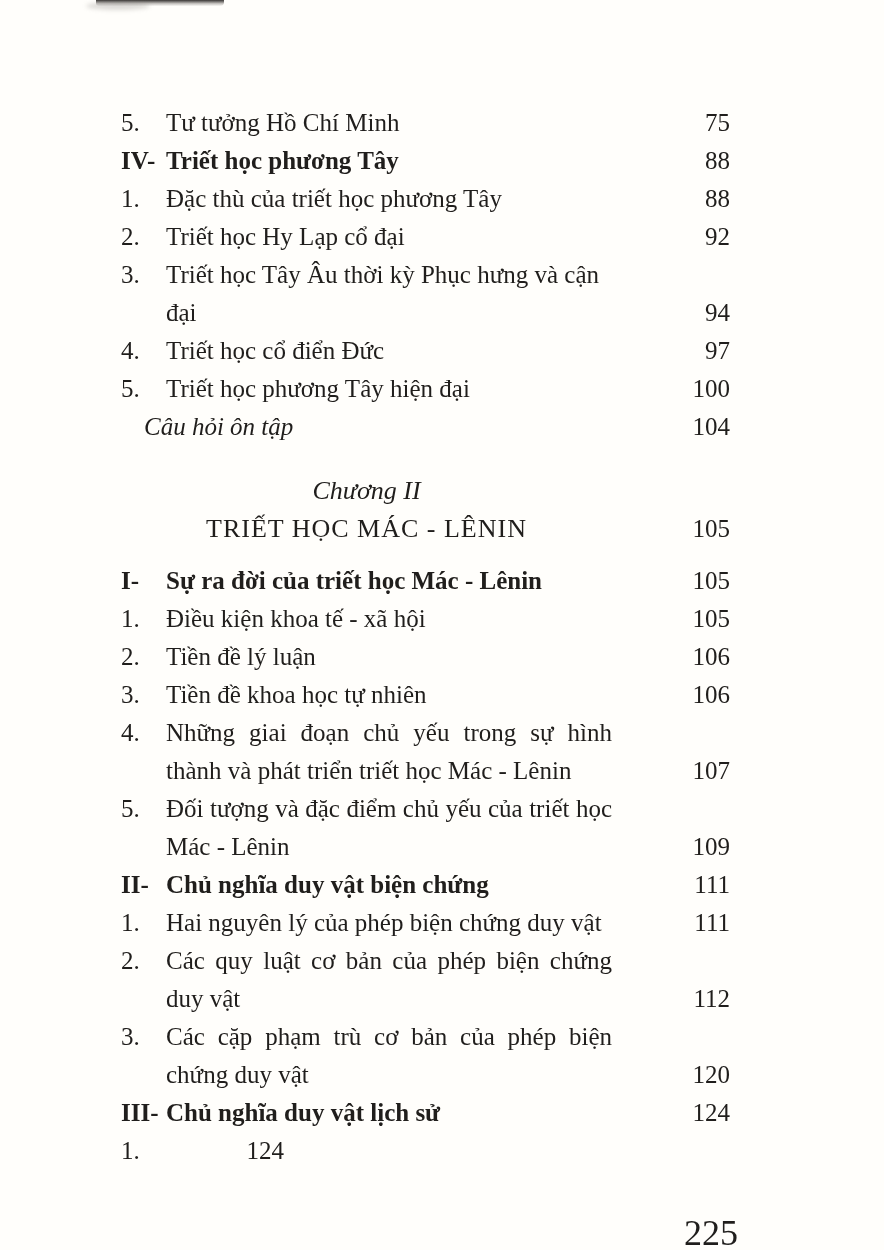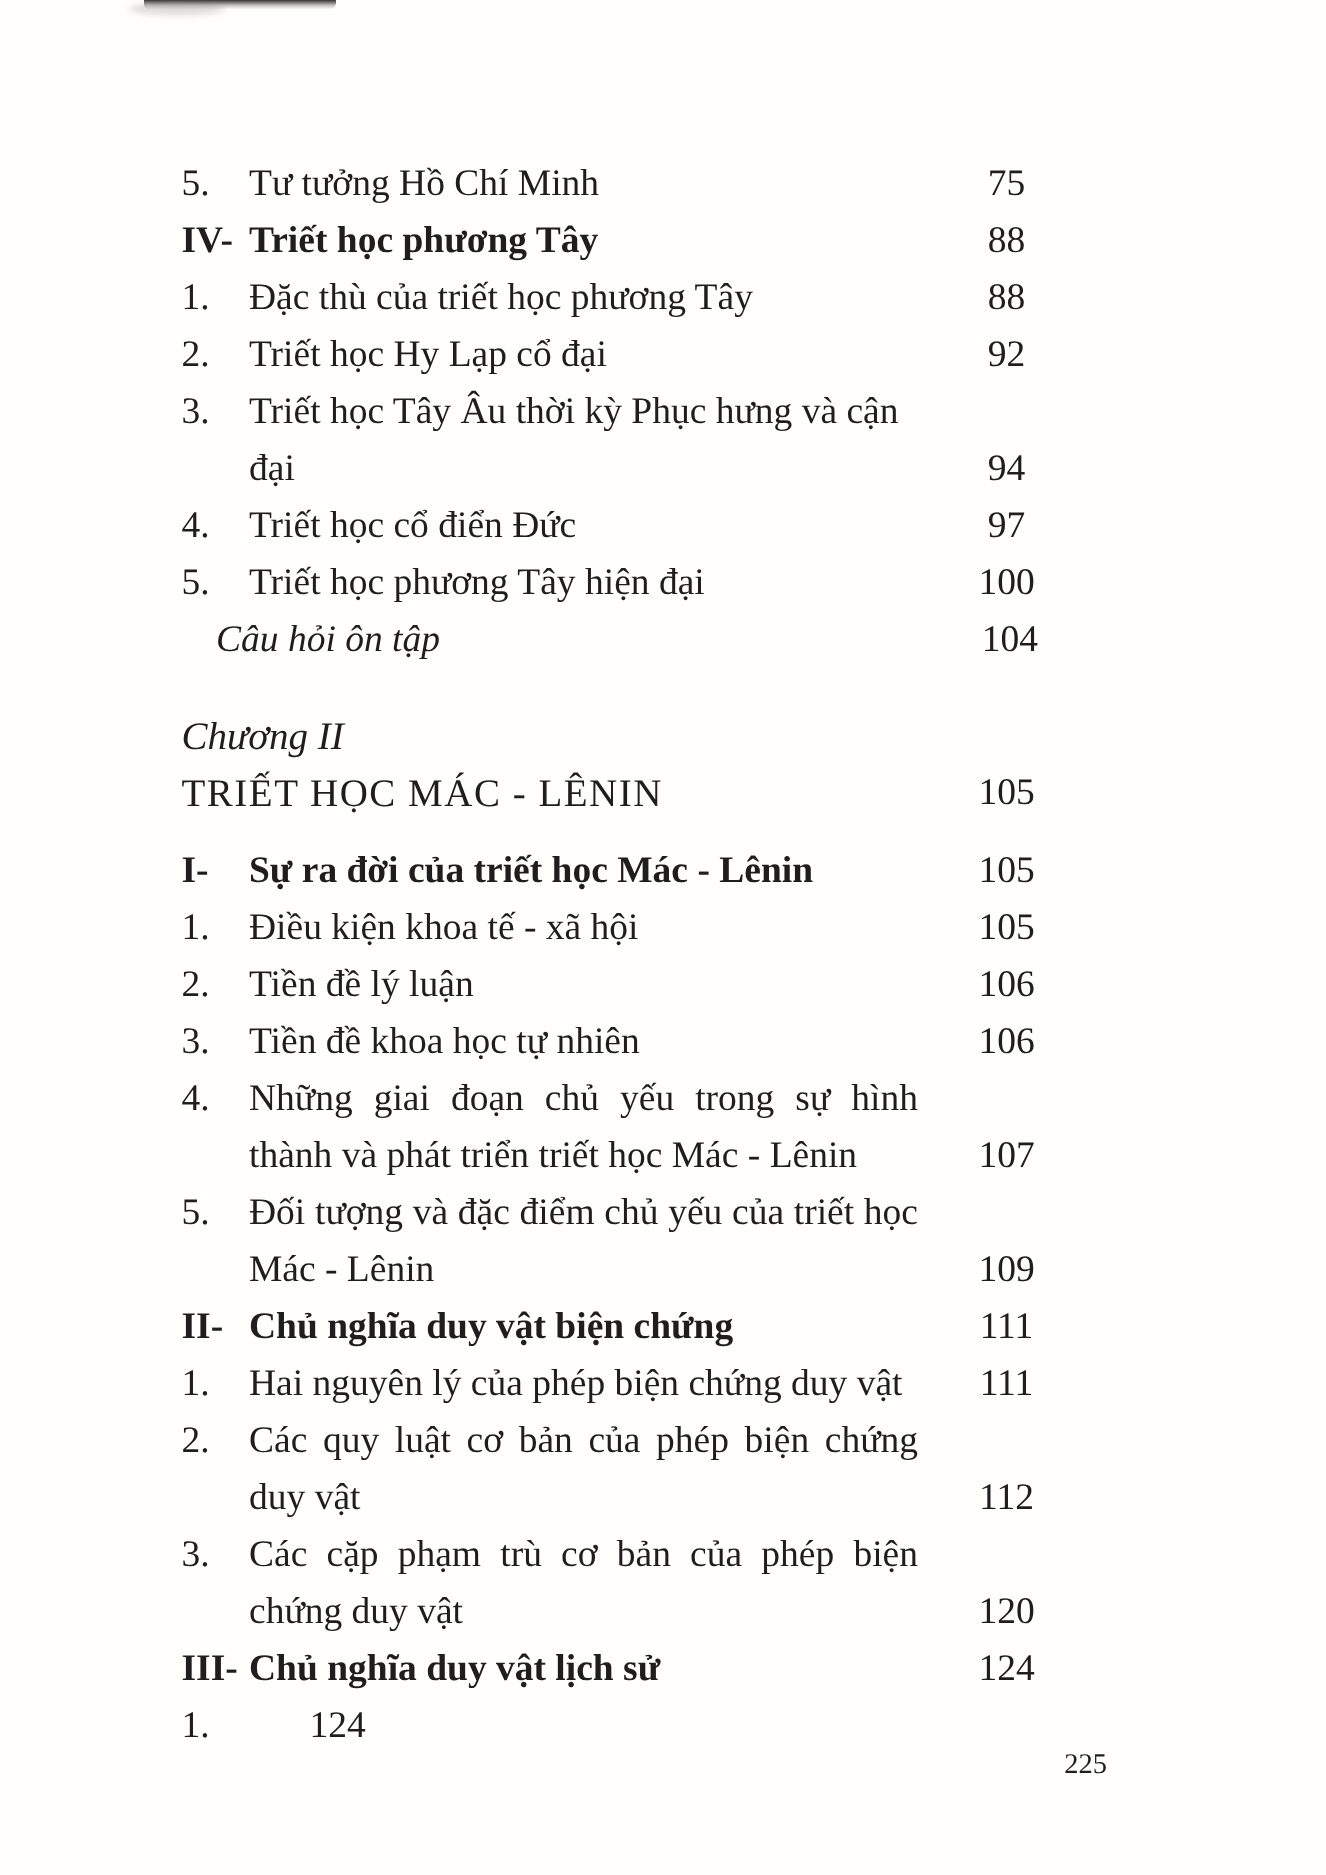--- a/index.html
+++ b/index.html
@@ -36,43 +36,43 @@
     left: 121px;
     top: 104px;
     width: 609px;
     font-size: 25px;
     line-height: 38px;
   }
 
   .row { display: flex; align-items: flex-start; }
   .row .marker { flex: 0 0 45px; }
   .row .title  { width: 446px; }
-  .row .pnum   { width: 118px; text-align: center; align-self: flex-end; }
+  .row .pnum   { width: 118px; text-align: right; align-self: flex-end; }
   .row.no-marker .title  { width: 491px; margin-left: 23px; }
 
   .bold   { font-weight: bold; }
   .italic { font-style: italic; }
 
   
   .jline { display: block; text-align: justify; text-align-last: justify; white-space: nowrap; }
   .lline { display: block; }
 
   
   .row.kicker { margin-top: 26px; }
   .row.kicker .center,
-  .row.caps .center { width: 491px; text-align: left; }
+  .row.caps .center { width: 491px; text-align: center; }
   .row.kicker .center { font-style: italic; font-size: 26px; }
   .row.caps .center { font-size: 26px; letter-spacing: 1px; }
   .row.caps + .row { margin-top: 14px; }
 
   .folio {
     position: absolute;
-    top: 1162px;
+    top: 1218px;
     right: 146px;
-    font-size: 19px;
+    font-size: 36px;
     line-height: 30px;
   }
 </style>
 </head>
 <body>
 
 <div class="page">
   <div class="scan-mark"></div>
   <div class="scan-mark-smudge"></div>
 

